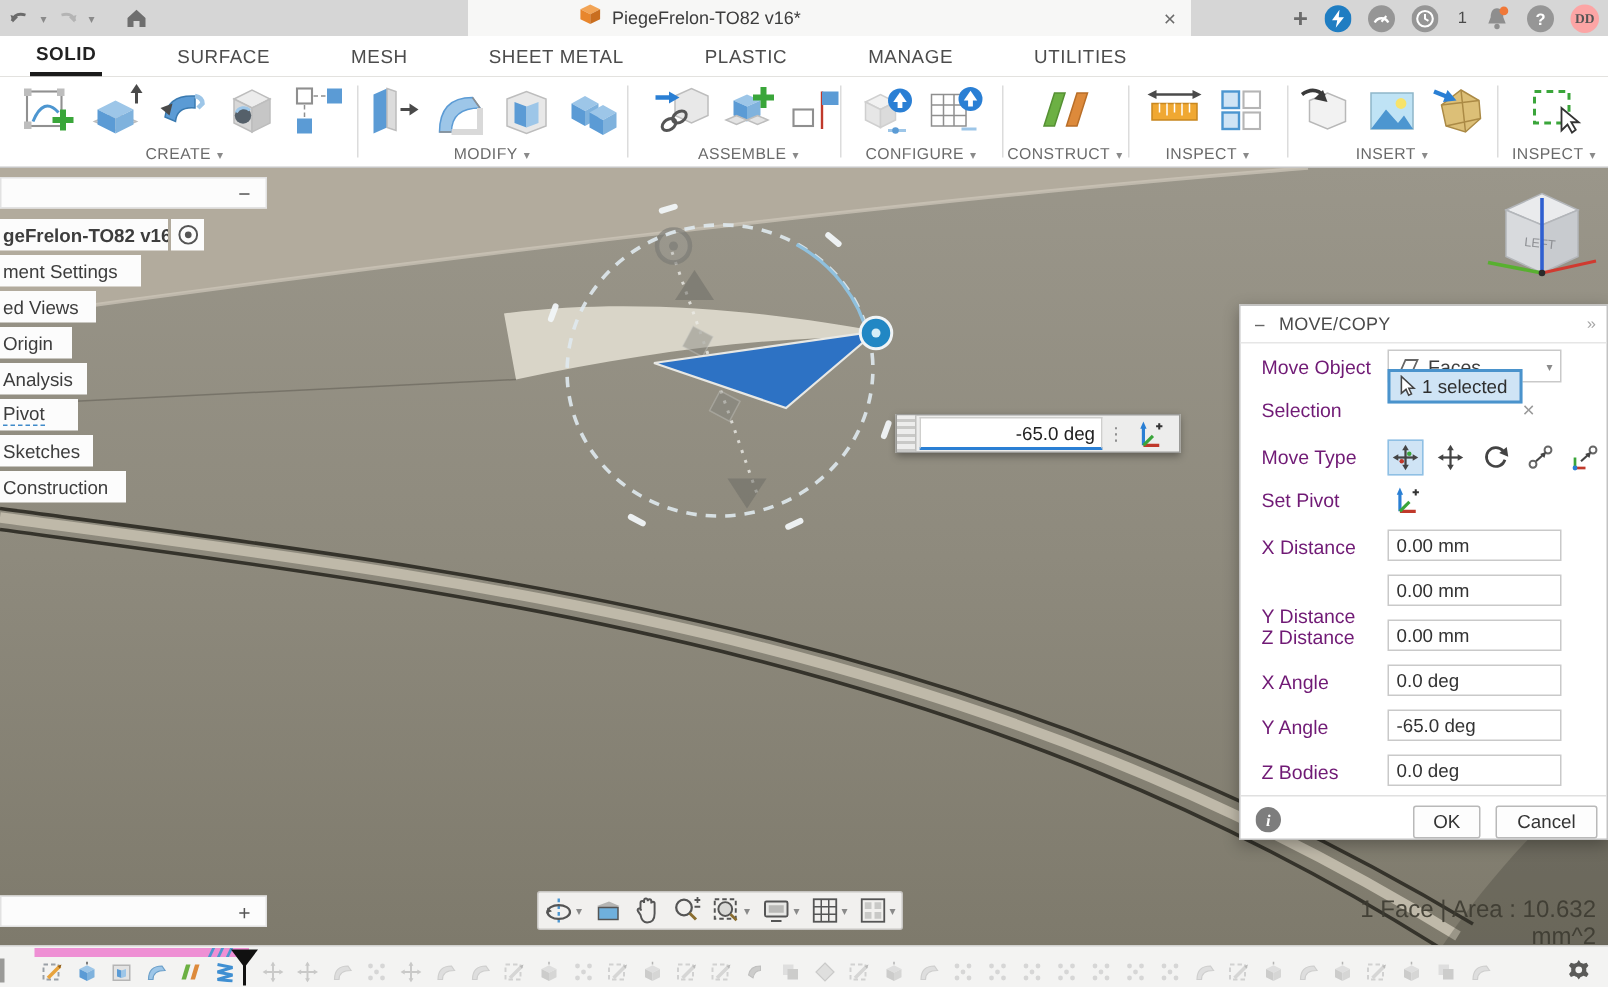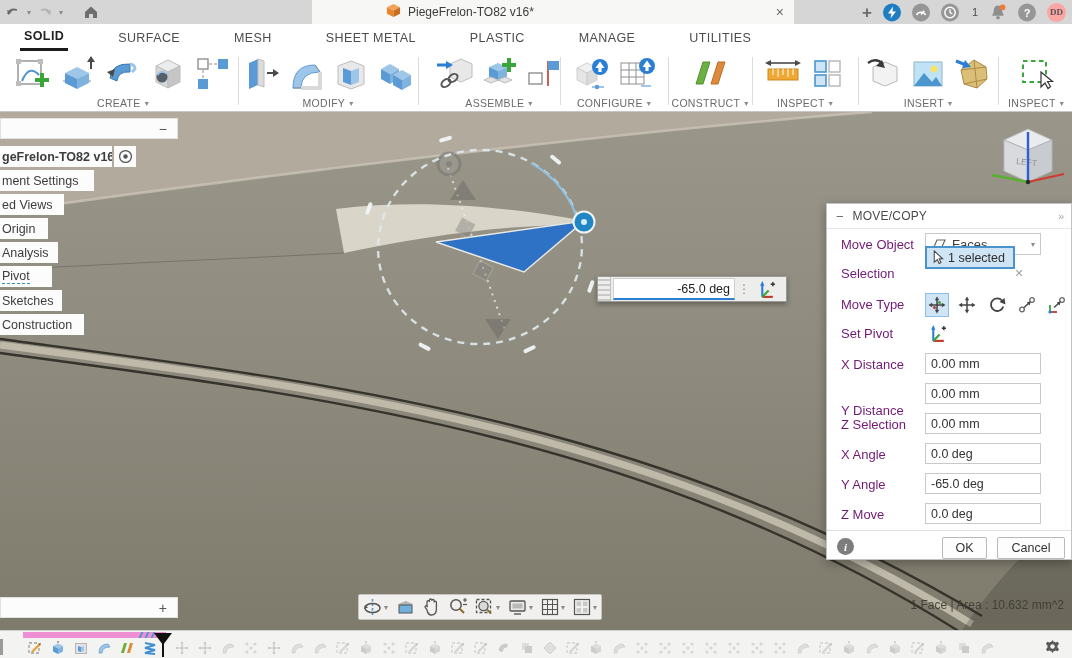--- a/index.html
+++ b/index.html
@@ -77,21 +77,21 @@
   #tl-groupbar { position:absolute; left:23px; top:1px; width:143px; height:6px; background:#ee8fd4; }
   .tl-hatch { position:absolute; top:1px; width:2px; height:6px; background:#4c96d0; transform:skewX(-25deg); }
   .tl-item { position:absolute; top:9px; width:16px; height:16px; display:flex; align-items:center; justify-content:center; }
   .tl-item.gray { filter:grayscale(1) opacity(.4); }
   #playhead-line { position:absolute; left:162px; top:4px; width:2px; height:22px; background:#111; }
   #playhead-flag { position:absolute; left:154px; top:2px; width:0; height:0; border-left:9px solid transparent; border-right:9px solid transparent; border-top:12px solid #111; }
   #tl-startmark { position:absolute; left:0; top:8px; width:3px; height:16px; background:#9a9a98; }
   #tl-gear { position:absolute; right:12px; top:8px; }
 
   
-  #status-text { left:884px; top:598px; width:180px; text-align:right; font-size:12px; color:rgba(62,60,50,.92); }
+  #status-text { left:884px; top:598px; width:180px; text-align:right; font-size:16px; color:rgba(62,60,50,.92); }
   #viewcube { left:986px; top:116px; width:84px; height:84px; }
 </style>
 </head>
 <body>
 
 <div id="canvas" class="abs">
 <svg width="1072" height="518" viewBox="0 0 1072 518">
   <defs>
     <linearGradient id="baseg" x1="0" y1="0" x2="0" y2="1">
       <stop offset="0" stop-color="#9a968a"></stop>
@@ -612,27 +612,27 @@
         <line x1="5" y1="16" x2="11" y2="10" stroke="#3aa53a" stroke-width="2"></line>
         <path d="M13 4 h4 M15 2 v4" stroke="#333" stroke-width="1.3" fill="none"></path>
       </svg>
   </button>
 
   <div id="dlg-fields">
       <span class="dlg-label" style="top: 153px;">X Distance</span>
       <input class="dlg-input" value="0.00 mm" style="top: 149px;">
       <span class="dlg-label" style="top: 183px; margin-top: 16px;">Y Distance</span>
       <input class="dlg-input" value="0.00 mm" style="top: 179px;">
-      <span class="dlg-label" style="top: 213px;">Z Selection</span>
+      <span class="dlg-label" style="top: 213px;">Z Distance</span>
       <input class="dlg-input" value="0.00 mm" style="top: 209px;">
       <span class="dlg-label" style="top: 243px;">X Angle</span>
       <input class="dlg-input" value="0.0 deg" style="top: 239px;">
       <span class="dlg-label" style="top: 273px;">Y Angle</span>
       <input class="dlg-input" value="-65.0 deg" style="top: 269px;">
-      <span class="dlg-label" style="top: 303px;">Z Move</span>
+      <span class="dlg-label" style="top: 303px;">Z Bodies</span>
       <input class="dlg-input" value="0.0 deg" style="top: 299px;">
     </div>
 
   <div id="dlg-footer">
     <span class="abs" style="left:10px; top:7px"><svg width="17" height="17" viewBox="0 0 17 17">
           <circle cx="8.5" cy="8.5" r="8.5" fill="#7d7d7d"></circle>
           <text x="8.5" y="12.8" text-anchor="middle" font-size="11" font-family="Liberation Serif,serif" font-style="italic" fill="#fff" font-weight="bold">i</text>
         </svg></span>
     <button id="btn-ok" class="dlg-btn">OK</button>
     <button id="btn-cancel" class="dlg-btn">Cancel</button>

